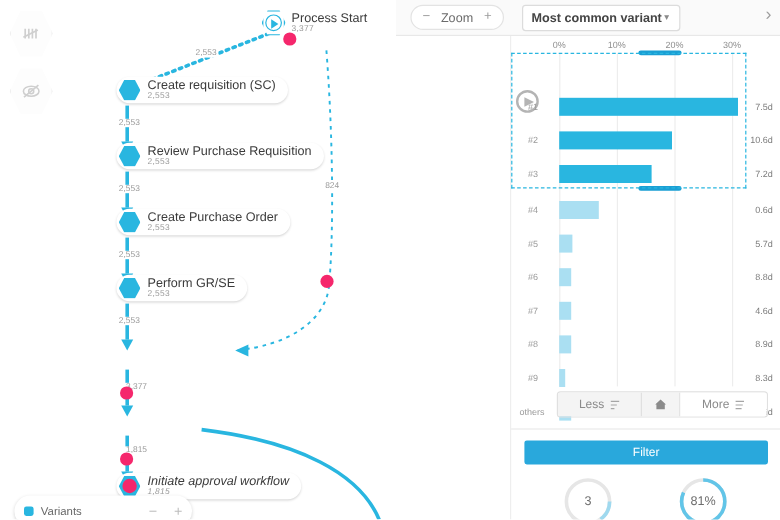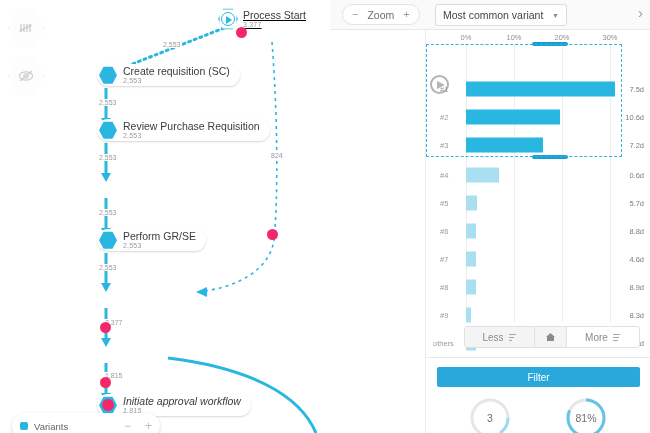--- a/index.html
+++ b/index.html
@@ -133,21 +133,21 @@
   }
   .zoom-sign { font-size: 11px; color: #9b9b9b; line-height: 1; }
   #zoom-label { font-size: 10.5px; color: #6b6b6b; }
 
   #variant-select {
     position: absolute; left: 105px; top: 4px;
     width: 132px; height: 22px;
     background: #fff; border: 1px solid #dcdcdc; border-radius: 3px;
     display: flex; align-items: center;
     padding: 0 7px;
-    font-size: 10.5px; color: #444;
+    font-size: 10.5px; color: #444; font-weight: bold;
   }
   .caret { margin-left: auto; font-size: 7px; color: #8a8a8a; }
   #graph-select {
     position: absolute; left: 248px; top: 4px;
     width: 54px; height: 22px;
     background: #fff; border: 1px solid #dcdcdc; border-radius: 3px;
     display: flex; align-items: center; justify-content: center;
     gap: 4px;
     font-size: 10.5px; color: #444;
   }
@@ -302,21 +302,21 @@
     </div>
     <div class="hex-btn" style="top:56px;">
       <div class="hex-shape"></div>
       <svg class="hex-ico" width="18" height="14" viewBox="0 0 18 14">
         <ellipse cx="9" cy="7" rx="6.5" ry="4.2" fill="none" stroke="#cfcfcf" stroke-width="1.3"></ellipse>
         <circle cx="9" cy="7" r="2.1" fill="none" stroke="#cfcfcf" stroke-width="1.3"></circle>
         <line x1="3" y1="12" x2="15" y2="2" stroke="#cfcfcf" stroke-width="1.4"></line>
       </svg>
     </div>
 
-    <div class="start-node" style="left:218px; top:8px;text-decoration:underline;">
+    <div class="start-node" style="left:218px; top:8px;">
       <div class="start-hex">
         <div class="start-hex-bg"></div>
         <div class="start-hex-ring"></div>
         <div class="start-hex-tri"></div>
       </div>
       <div class="node-txt">
         <div class="node-name">Process Start</div>
         <div class="node-count">3,377</div>
       </div>
     </div>
@@ -335,20 +335,29 @@
     <div class="node" style="left:97px; top:119px;">
       <div class="node-dot">
           <div class="hexdot"></div>
         </div>
       <div class="node-txt">
         <div class="node-name">Review Purchase Requisition</div>
         <div class="node-count">2,553</div>
       </div>
     </div>
 
+    <div class="node" style="left:97px; top:174px;">
+      <div class="node-dot">
+          <div class="hexdot"></div>
+        </div>
+      <div class="node-txt">
+        <div class="node-name">Create Purchase Order</div>
+        <div class="node-count">2,553</div>
+      </div>
+    </div>
 
     <div class="node" style="left:97px; top:229px;">
       <div class="node-dot">
           <div class="hexdot"></div>
         </div>
       <div class="node-txt">
         <div class="node-name">Perform GR/SE</div>
         <div class="node-count">2,553</div>
       </div>
     </div>

